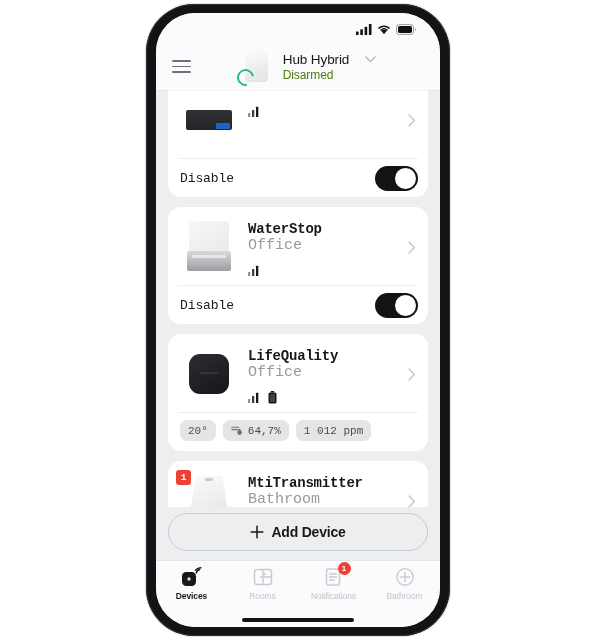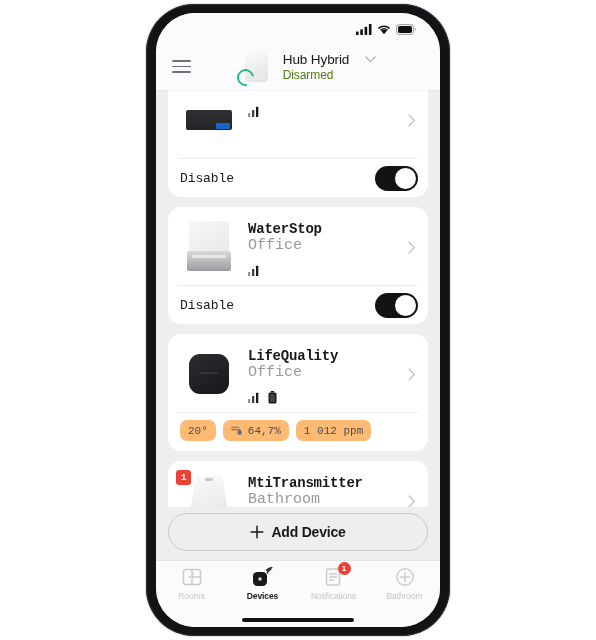--- a/index.html
+++ b/index.html
@@ -345,21 +345,21 @@
   }
 
   
   .chip-row {
     display: flex;
     align-items: center;
     gap: 7px;
     padding: 7px 12px 10px 12px;
   }
   .chip {
-    background: #fdba74;
+    background: #e5e5e5;
     border-radius: 7px;
     height: 21px;
     padding: 0 8px;
     display: flex;
     align-items: center;
     gap: 4px;
     font-size: 11px;
     color: #4a4d51;
     white-space: nowrap;
   }
@@ -639,44 +639,44 @@
     <div class="add-btn">
       <svg width="14" height="14" viewBox="0 0 14 14">
         <path d="M7 1.2 V12.8 M1.2 7 H12.8" stroke="#17181a" stroke-width="1.5" stroke-linecap="round"></path>
       </svg>
       <span class="add-label">Add Device</span>
     </div>
   </div>
 
   <div class="tab-bar">
 
+    <div class="tab active">
+      <div class="tab-icon">
+        <svg width="22" height="20" viewBox="0 0 22 20">
+          <rect x="1" y="5" width="14" height="14" rx="4.2" fill="#17181a"></rect>
+          <circle cx="8" cy="12" r="1.7" fill="#ffffff" opacity=".85"></circle>
+          <path d="M15.3 5.8 a4.6 4.6 0 0 1 3.3 -3.3" stroke="#17181a" stroke-width="1.5" fill="none" stroke-linecap="round"></path>
+          <path d="M14.6 3.2 a7.2 7.2 0 0 1 5.2 -2.4" stroke="#17181a" stroke-width="1.5" fill="none" stroke-linecap="round"></path>
+        </svg>
+      </div>
+      <div class="tab-label">Devices</div>
+    </div>
+
     <div class="tab">
       <div class="tab-icon">
         <svg width="20" height="20" viewBox="0 0 20 20">
           <rect x="1.5" y="2.5" width="17" height="15" rx="2.6" stroke="#c9cbce" stroke-width="1.5" fill="none"></rect>
           <path d="M10 2.5 V17.5" stroke="#c9cbce" stroke-width="1.5"></path>
           <path d="M10 10 H18.5" stroke="#c9cbce" stroke-width="1.5"></path>
           <path d="M7.2 10 h1.2 M11.6 6.4 v1.2" stroke="#c9cbce" stroke-width="1.5" stroke-linecap="round"></path>
         </svg>
       </div>
       <div class="tab-label">Rooms</div>
     </div>
 
-    <div class="tab active">
-      <div class="tab-icon">
-        <svg width="22" height="20" viewBox="0 0 22 20">
-          <rect x="1" y="5" width="14" height="14" rx="4.2" fill="#17181a"></rect>
-          <circle cx="8" cy="12" r="1.7" fill="#ffffff" opacity=".85"></circle>
-          <path d="M15.3 5.8 a4.6 4.6 0 0 1 3.3 -3.3" stroke="#17181a" stroke-width="1.5" fill="none" stroke-linecap="round"></path>
-          <path d="M14.6 3.2 a7.2 7.2 0 0 1 5.2 -2.4" stroke="#17181a" stroke-width="1.5" fill="none" stroke-linecap="round"></path>
-        </svg>
-      </div>
-      <div class="tab-label">Devices</div>
-    </div>
-
     <div class="tab">
       <div class="tab-icon">
         <svg width="18" height="20" viewBox="0 0 18 20">
           <rect x="1.5" y="2" width="13" height="16" rx="2.2" stroke="#c9cbce" stroke-width="1.5" fill="none"></rect>
           <path d="M4.6 7 h6.8 M4.6 10 h6.8 M4.6 13 h4.4" stroke="#c9cbce" stroke-width="1.4" stroke-linecap="round"></path>
         </svg>
         <div class="tab-badge">1</div>
       </div>
       <div class="tab-label">Notifications</div>
     </div>

